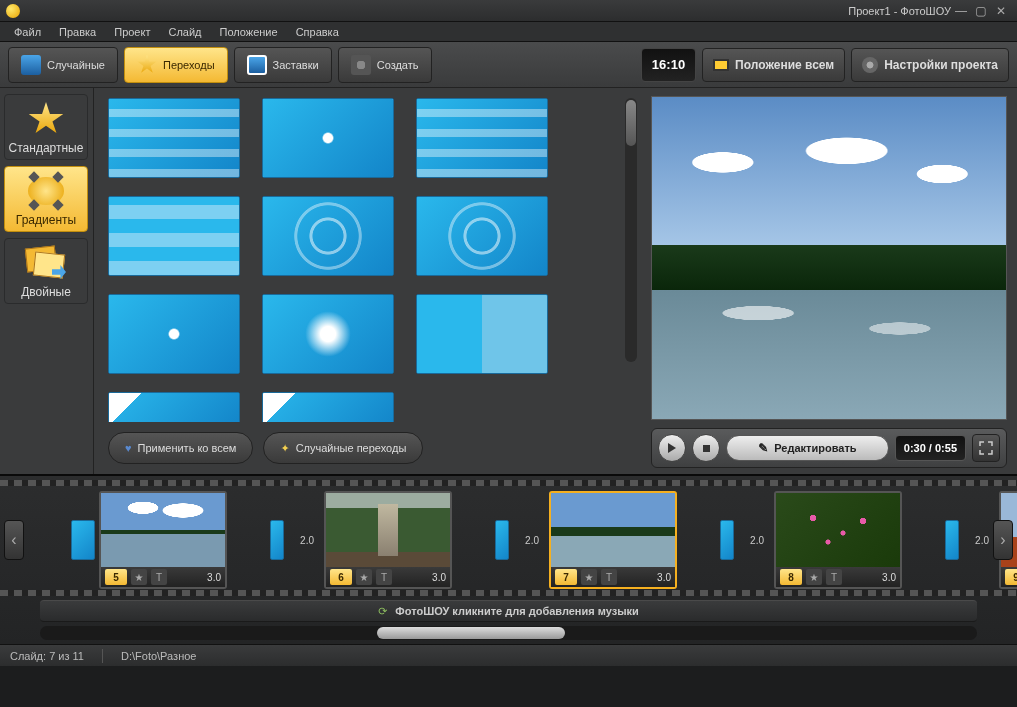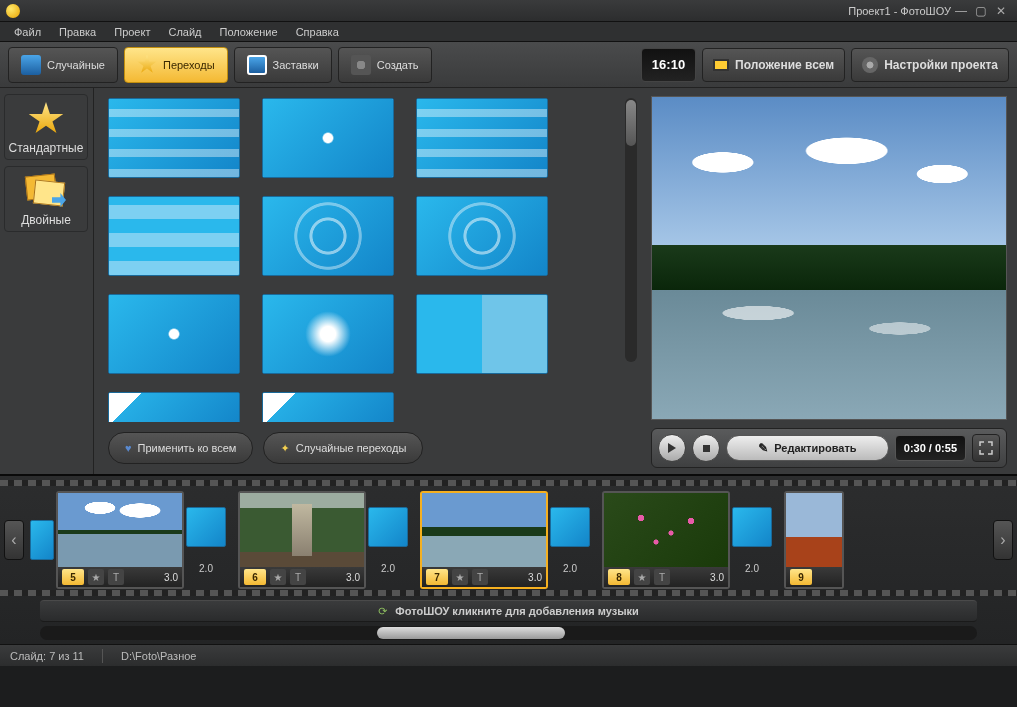--- a/index.html
+++ b/index.html
@@ -67,21 +67,21 @@
 .tl-scroll { display: flex; align-items: center; height: 112px; padding: 0 28px; gap: 10px; overflow: hidden; position: relative; }
 .tl-nav { position:absolute; top:50%; transform:translateY(-50%); width:20px; height:40px; background:linear-gradient(#555,#333); border:1px solid #111; border-radius:4px; display:flex; align-items:center; justify-content:center; cursor:pointer; color:#aaa; font-size:16px; }
 .tl-nav.left { left: 4px; } .tl-nav.right { right: 4px; }
 .tl-slide { display: flex; align-items: center; }
 .tl-frame { width: 128px; border: 2px solid #555; border-radius: 3px; background:#000; cursor:pointer; display:flex; flex-direction:column; }
 .tl-frame.sel { border-color: #f5b020; }
 .tl-thumb { height: 74px; position: relative; overflow: hidden; }
 .tl-info { height: 20px; background: linear-gradient(#3a3a3a,#222); display: flex; align-items: center; padding: 0 4px; gap: 4px; font-size: 10px; }
 .num-badge { width: 22px; height: 16px; background: linear-gradient(#ffe58a,#f4b933); color:#3a2800; font-weight:bold; display:flex; align-items:center; justify-content:center; border-radius:2px; }
 .ico-btn { width: 16px; height: 16px; background:#444; display:flex; align-items:center; justify-content:center; color:#aaa; border-radius:2px; cursor:pointer; font-size:10px;}
-.tl-trans { width: 44px; display:flex; flex-direction:column; align-items:center; gap:16px; }
+.tl-trans { width: 44px; display:flex; flex-direction:row; align-items:center; gap:16px;margin-left:43px; }
 .tl-trans-box { width:40px; height:40px; background:linear-gradient(135deg,#2ab8ec,#1385c9); border:1px solid #1a6a9a; border-radius:2px; cursor:pointer; position:relative; overflow:hidden; }
 .tl-trans-dur { font-size:10px; color:#ccc; }
 
 .music-bar { margin: 4px 40px; height: 22px; background: linear-gradient(#3a3b3c,#2a2b2c); border-top:1px solid #4a4a4a; border-bottom:1px solid #1a1a1a; border-radius: 4px; display:flex; align-items:center; justify-content:center; gap:8px; color:#ccc; font-size:11px; cursor:pointer; }
 .hscroll { margin: 2px 40px 0; height: 14px; background:#1a1a1a; border-radius:7px; position:relative; }
 .hscroll .thumb { position:absolute; left:36%; width:20%; top:1px; bottom:1px; background:linear-gradient(#ddd,#999); border-radius:6px; cursor:pointer; }
 
 .status { height: 22px; background: linear-gradient(#3a3b3c,#2c2d2e); border-top:1px solid #111; display:flex; align-items:center; padding:0 10px; gap:18px; color:#bbb; }
 .status .sep { width:1px; height:14px; background:#555; }
 
@@ -164,20 +164,30 @@
 
 <div class="main">
 
   <div class="left-col">
     <div class="cat">
       <div class="cic" style="background:none;position:relative">
           <div style="position:absolute;inset:0;margin:auto;width:36px;height:34px;" class="ic-star"></div>
         </div>
       <div class="cat-label">Стандартные</div>
     </div>
+    <div class="cat active">
+      <div class="cic" style="position:relative">
+          <div style="position:absolute;inset:4px;border-radius:50%;background:radial-gradient(circle,#ffe58a,#e8a200);"></div>
+          <div style="position:absolute;top:0;left:6px;width:8px;height:8px;background:#555;transform:rotate(45deg)"></div>
+          <div style="position:absolute;top:0;right:6px;width:8px;height:8px;background:#555;transform:rotate(45deg)"></div>
+          <div style="position:absolute;bottom:0;left:6px;width:8px;height:8px;background:#555;transform:rotate(45deg)"></div>
+          <div style="position:absolute;bottom:0;right:6px;width:8px;height:8px;background:#555;transform:rotate(45deg)"></div>
+        </div>
+      <div class="cat-label">Градиенты</div>
+    </div>
     <div class="cat">
       <div class="cic" style="position:relative">
           <div style="position:absolute;top:2px;left:2px;width:30px;height:24px;background:#f4b933;border:1px solid #a87018;transform:rotate(-6deg)"></div>
           <div style="position:absolute;top:8px;left:10px;width:30px;height:24px;background:#ffe58a;border:1px solid #a87018;transform:rotate(6deg)"></div>
           <div style="position:absolute;bottom:2px;right:2px;width:14px;height:14px;background:#4aa5e8;clip-path:polygon(0 50%,40% 0,40% 30%,100% 30%,100% 70%,40% 70%,40% 100%);transform:rotate(180deg)"></div>
         </div>
       <div class="cat-label">Двойные</div>
     </div>
   </div>
 

